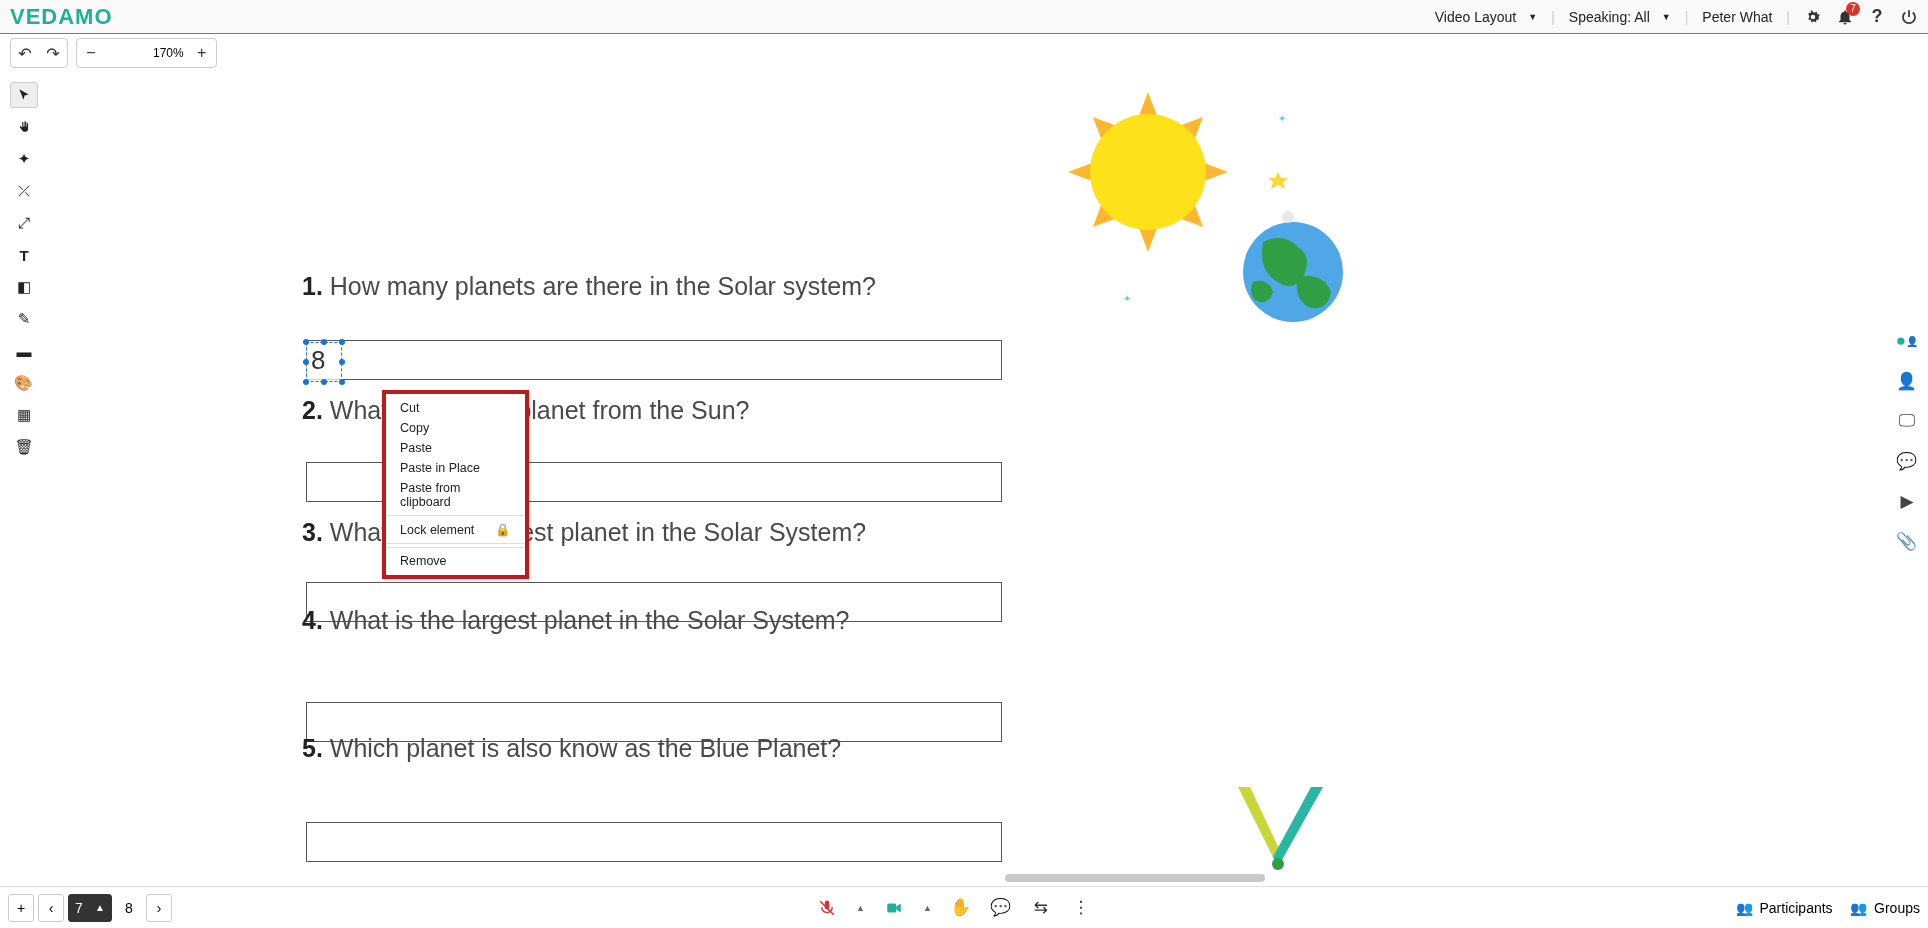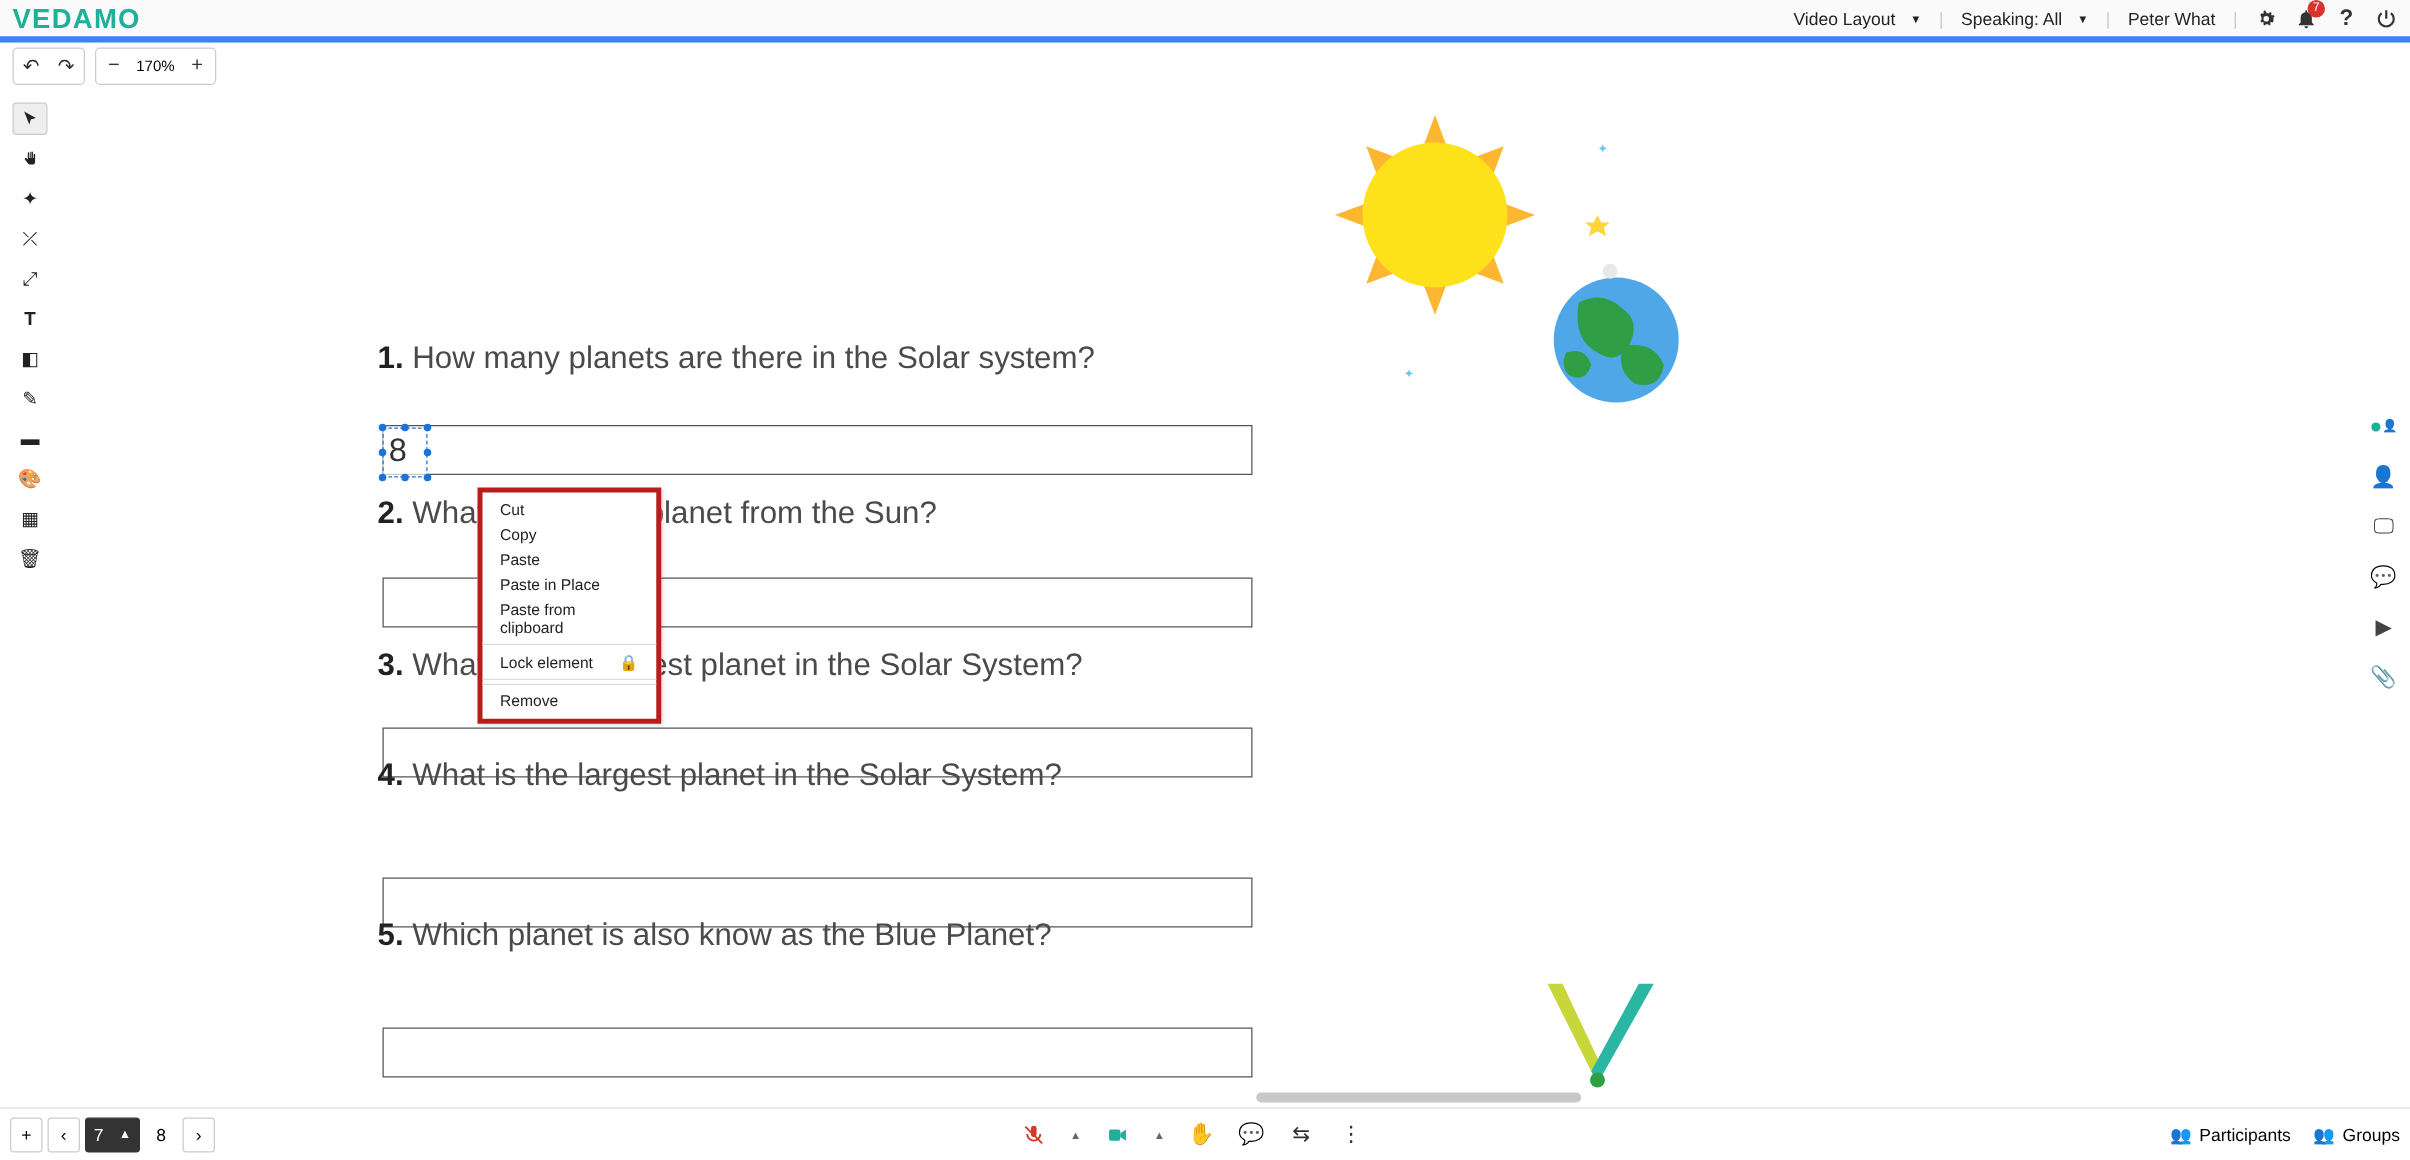--- a/index.html
+++ b/index.html
@@ -1,32 +1,32 @@
 <!DOCTYPE html>
 <html><head>
 <meta charset="utf-8">
 <style>
 * { box-sizing: border-box; margin: 0; padding: 0; }
 body { font-family: Arial, Helvetica, sans-serif; width: 1928px; height: 928px; overflow: hidden; background: #fff; position: relative; }
 
 
-.header { height: 34px; border-bottom: 5px solid #3b82f6; display: flex; align-items: center; padding: 0 10px; justify-content: space-between; background: #fafafa; }
+.header { height: 34px; border-bottom: 1px solid #3b82f6; display: flex; align-items: center; padding: 0 10px; justify-content: space-between; background: #fafafa; }
 .logo { color: #1fb09a; font-weight: 800; font-size: 22px; letter-spacing: 1px; }
 .header-right { display: flex; align-items: center; gap: 14px; font-size: 14px; color: #222; }
 .hdr-item { display: flex; align-items: center; gap: 12px; cursor: pointer; }
 .caret-down { font-size: 9px; }
 .hdr-sep { color: #ccc; }
 .hdr-icon { width: 18px; height: 18px; display: inline-flex; align-items: center; justify-content: center; cursor: pointer; font-size: 18px; color: #333; position: relative; }
 .notif-badge { position: absolute; top: -6px; right: -6px; background: #d9342b; color: #fff; border-radius: 8px; font-size: 10px; min-width: 14px; height: 14px; line-height: 14px; text-align: center; padding: 0 2px; }
 
 
 .toolbar2 { height: 38px; display: flex; align-items: center; padding: 6px 10px; gap: 8px; }
 .btn-box { border: 1px solid #ccc; border-radius: 4px; height: 30px; display: flex; align-items: center; background: #fff; }
 .btn-box button { background: none; border: none; width: 28px; height: 28px; cursor: pointer; font-size: 16px; color: #333; }
-.zoom-pct { font-size: 12px; padding: 0 4px; }
+.zoom-pct { font-size: 12px; padding: 0 4px; margin-left: 44px; }
 
 
 .left-tools { position: absolute; left: 10px; top: 82px; width: 30px; display: flex; flex-direction: column; gap: 6px; }
 .tool-btn { width: 28px; height: 26px; border: 1px solid transparent; border-radius: 3px; display: flex; align-items: center; justify-content: center; cursor: pointer; font-size: 15px; color: #222; background: #fff; }
 .tool-btn.active { background: #eee; border-color: #ccc; }
 
 
 .right-tools { position: absolute; right: 6px; top: 330px; width: 30px; display: flex; flex-direction: column; gap: 18px; align-items: center; }
 .rt-btn { width: 22px; height: 22px; display: flex; align-items: center; justify-content: center; cursor: pointer; color: #444; font-size: 17px; }
 

